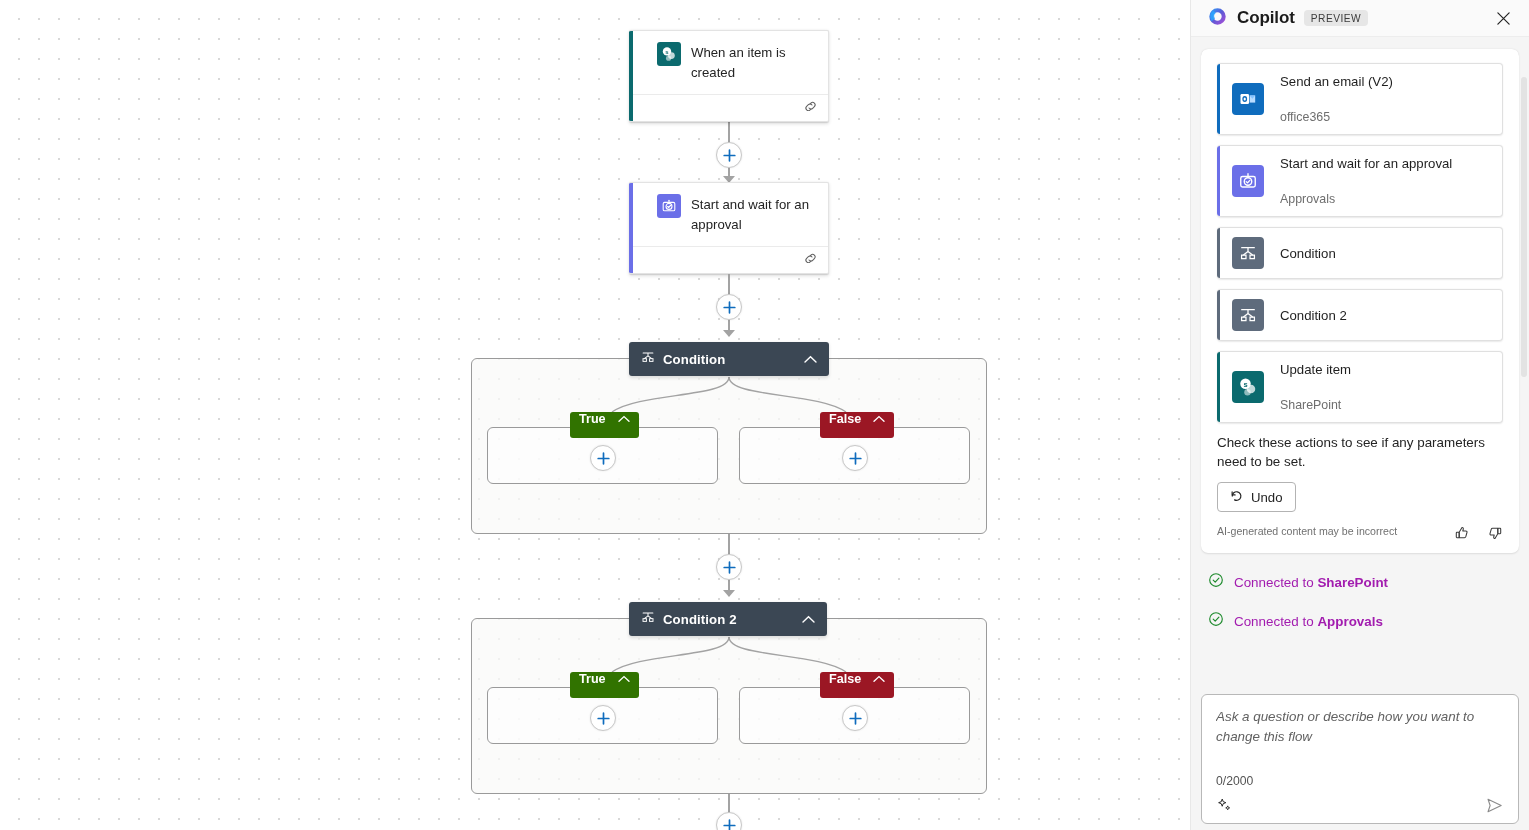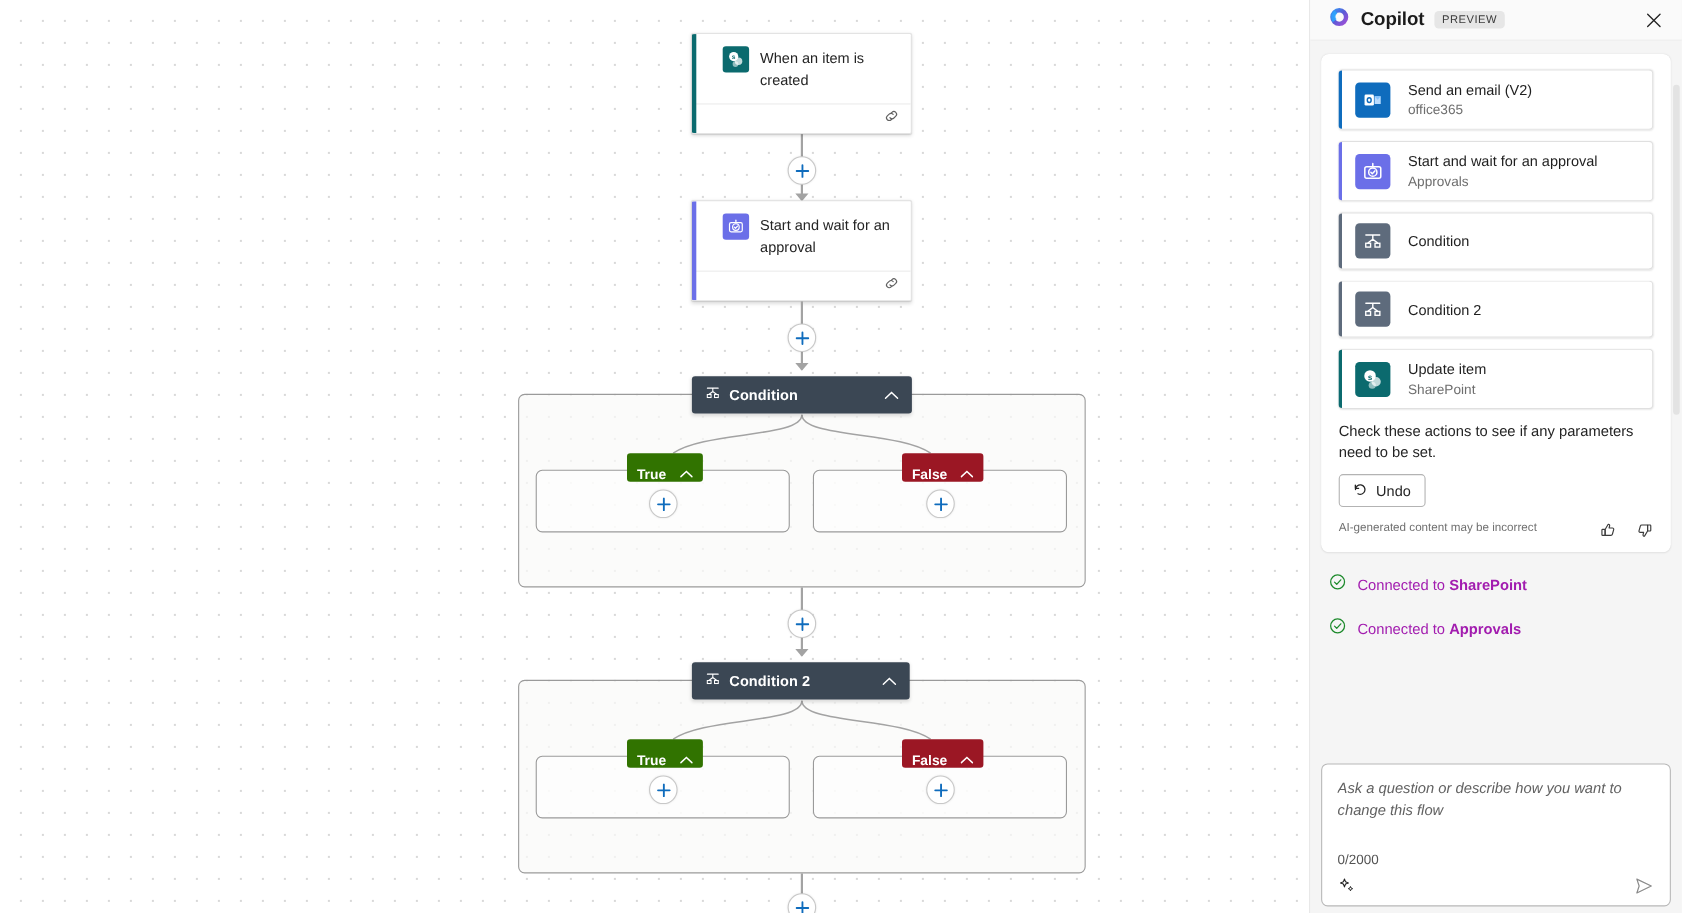--- a/index.html
+++ b/index.html
@@ -69,21 +69,21 @@
     position: absolute; height: 34px; background: #3b4754;
     border-radius: 3px; display: flex; align-items: center; gap: 8px;
     padding: 0 12px; color: #ffffff; z-index: 6;
     box-shadow: 0 1.6px 3.6px rgba(0,0,0,.13);
   }
   .cond-head .ctitle { font-size: 13.2px; font-weight: bold; letter-spacing: .1px; }
   .cond-head .chev { margin-left: auto; padding-left: 22px; display:flex; }
 
   .branch-pill {
     position: absolute; height: 26px; border-radius: 3px; z-index: 7;
-    display: flex; align-items: flex-end; gap: 12px; padding: 0 9px;
+    display: flex; align-items: flex-start; gap: 12px; padding: 0 9px;
     color: #ffffff; font-size: 12.6px; font-weight: bold;
   }
   .branch-pill.t { background: #317300; }
   .branch-pill.f { background: #9b1724; }
   .branch-box {
     position: absolute; border: 1px solid #9a9a9a; border-radius: 6px;
     background: rgba(255,255,255,.55);
   }
   .svg-lines { position: absolute; left: 0; top: 0; overflow: visible; }
 
@@ -122,21 +122,21 @@
     box-shadow: 0 .6px 1.6px rgba(0,0,0,.09);
   }
   .act-card .accent { position:absolute; left:0; top:0; bottom:0; width:3px; border-radius: 4px 0 0 4px; }
   .act-tile { width: 32px; height: 32px; border-radius: 4px; flex:0 0 32px;
               display:flex; align-items:center; justify-content:center; }
   .act-tile.sp { background: #0b6a6e; }
   .act-tile.ap { background: #6b6fe8; }
   .act-tile.ol { background: #0f6cbd; }
   .act-tile.cond { background: #5e6b7c; }
   .act-name { font-size: 13.2px; color: #1f1f1f; line-height: 17px; }
-  .act-sub { font-size: 12.4px; color: #6e6e6e; line-height: 16px; margin-top: 2px; }
+  .act-sub { font-size: 12.4px; color: #6e6e6e; line-height: 16px; margin-top: 19px; }
   .note { font-size: 13.4px; color: #242424; line-height: 19px; margin: 4px 0 11px; }
   .undo-btn {
     display: inline-flex; align-items: center; gap: 8px;
     border: 1px solid #b3b3b3; border-radius: 4px; background: #ffffff;
     padding: 5px 12px 5px 10px; font-size: 13.2px; color: #242424; cursor: pointer;
   }
   .feedback-row { display:flex; margin-top: 13px; }
   .ai-note { font-size: 10.6px; color: #707070; }
   .fb-icons { margin-left: auto; display: flex; gap: 17px; }
   .fb-icons span { cursor: pointer; display:flex; }

